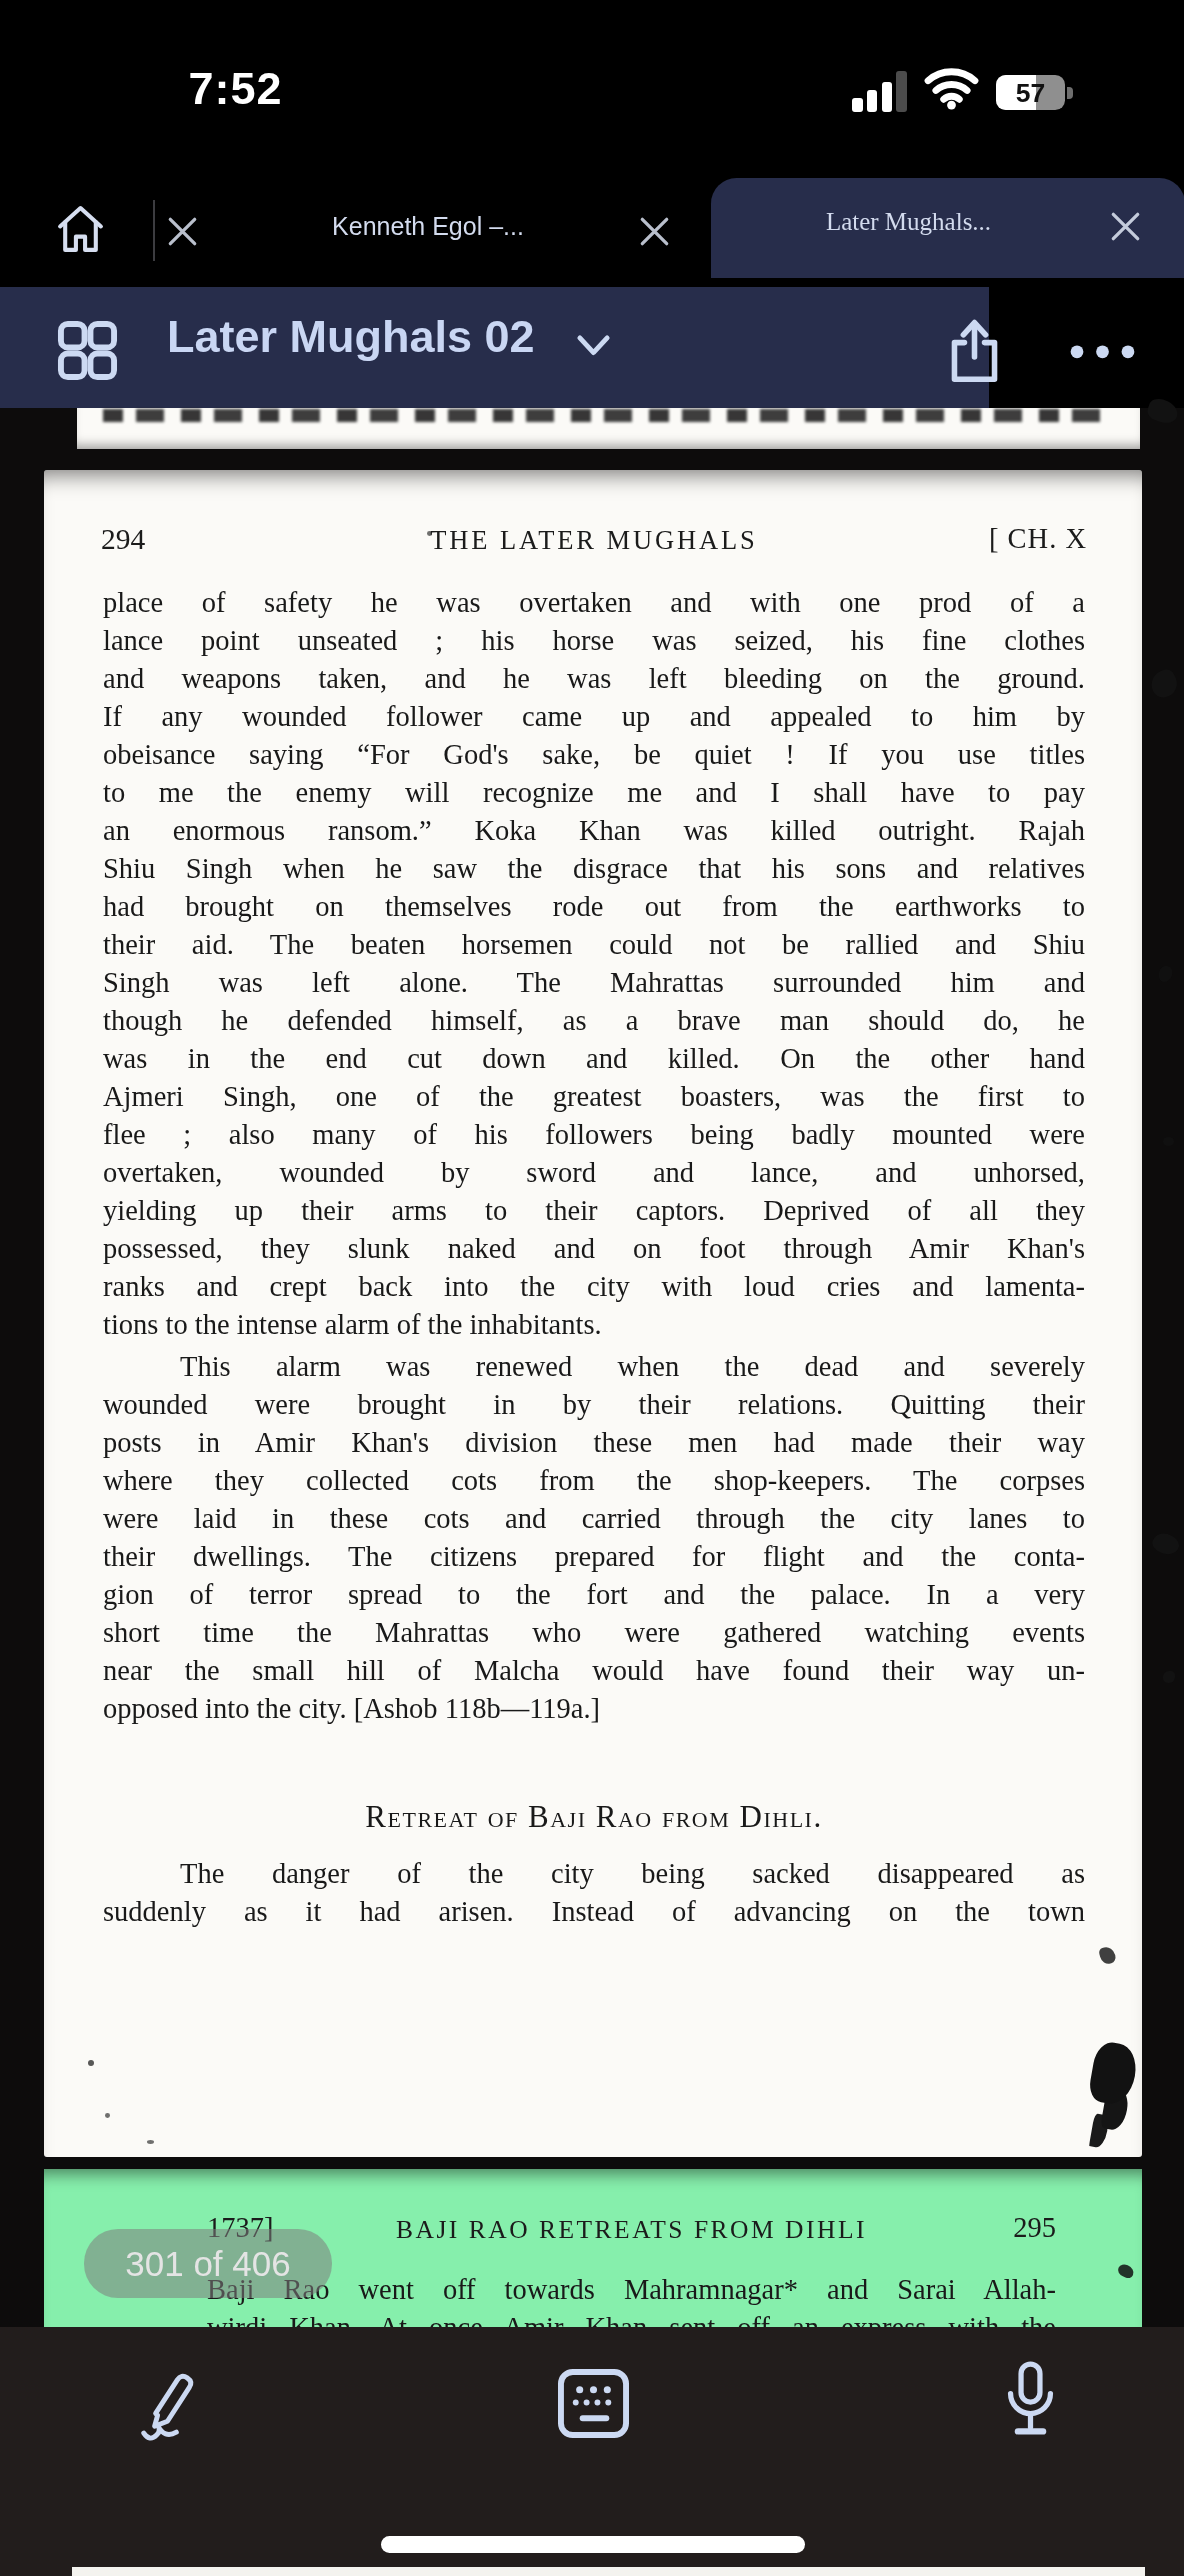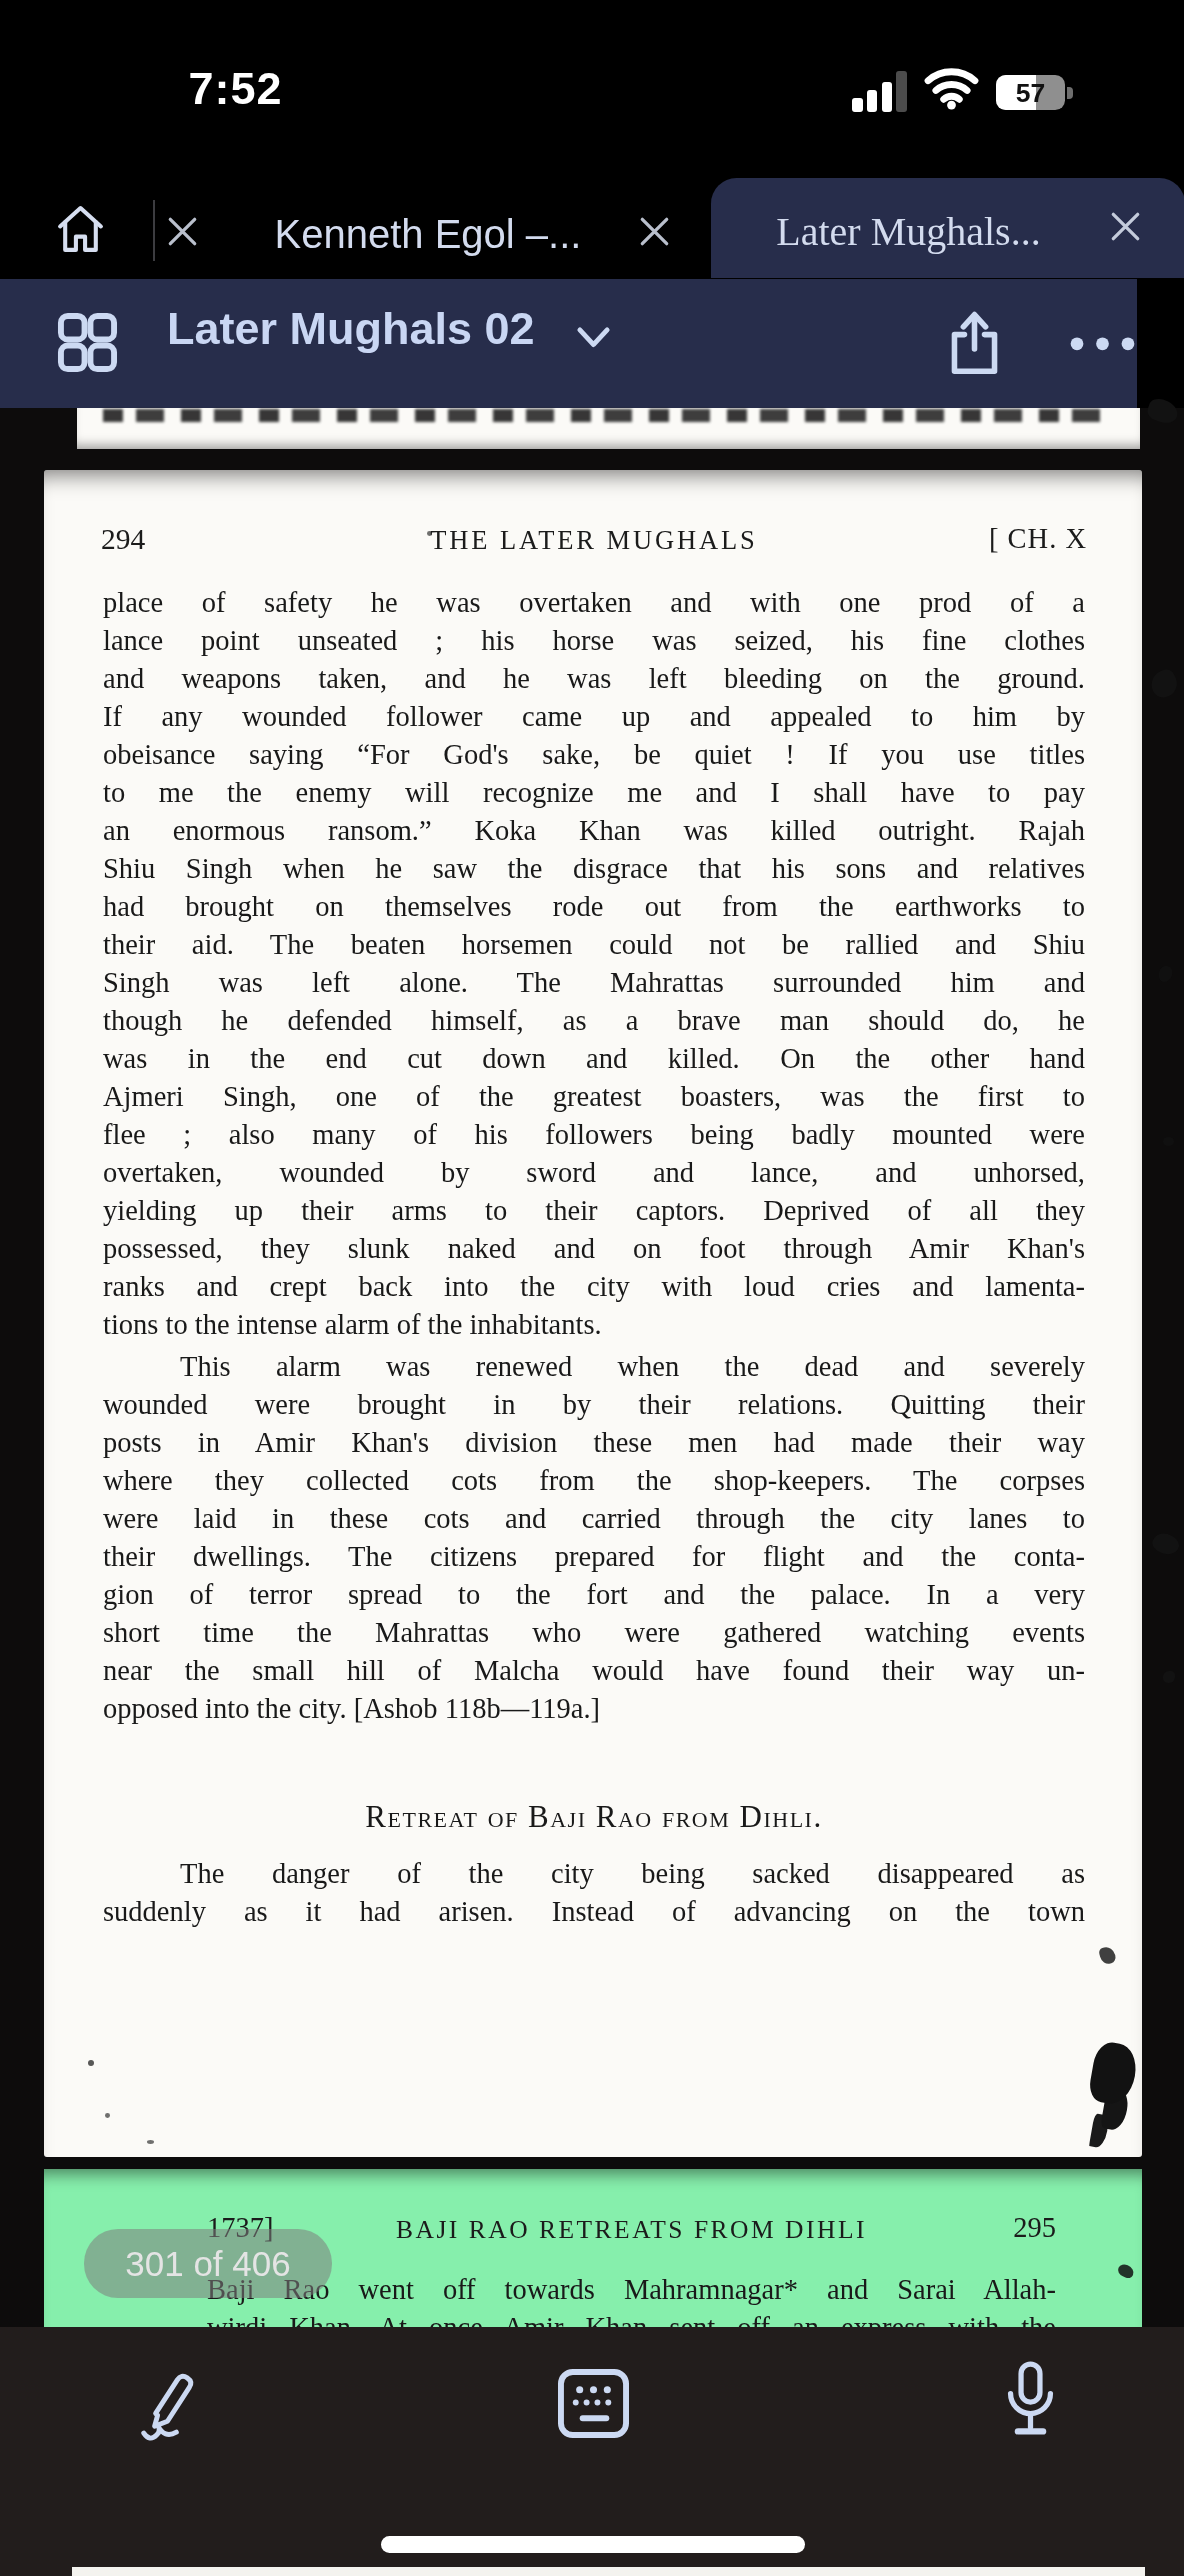--- a/index.html
+++ b/index.html
@@ -16,29 +16,29 @@
   .wifi{position:absolute;left:924px;top:67px;}
   .battery{position:absolute;left:996px;top:75px;width:77px;height:35px;}
   .batt-body{position:absolute;left:0;top:0;width:69px;height:35px;border-radius:9.8px;background:#8f8f8f;overflow:hidden;}
   .batt-fill{position:absolute;left:0;top:0;height:35px;width:40px;background:#fff;}
   .batt-num{position:absolute;left:0;top:2.9px;width:69px;text-align:center;font-size:26.5px;font-weight:700;color:#111;}
   .batt-cap{position:absolute;left:71px;top:11.8px;width:5.9px;height:11.8px;border-radius:0 3.9px 3.9px 0;background:#6e6e6e;}
 
   
   .tabbar{position:absolute;left:0;top:147px;width:1185px;height:132px;background:#000;}
   .vsep{position:absolute;left:153px;top:53px;width:2px;height:61px;background:#3c3c40;}
-  .tab-label{color:#d3dbee;font-size:40px;white-space:nowrap;}
+  .tab-label{color:#d3dbee;font-size:25px;white-space:nowrap;}
   .tab-inactive-label{position:absolute;left:246px;top:65px;width:364px;text-align:center;}
   .xbtn{position:absolute;width:33px;height:33px;}
   .active-tab{position:absolute;left:711px;top:31px;width:474px;height:100px;background:#272d4b;
               border-radius:25.5px 25.5px 0 0;}
   .active-tab .tab-label{position:absolute;left:45px;top:29.5px;width:305px;text-align:center;font-family:Liberation Serif, serif;}
 
   
-  .toolbar{position:absolute;left:0;top:279px;width:1137px;height:129px;background:#272d4b;}
+  .toolbar{position:absolute;left:0;top:287px;width:989px;height:129px;background:#272d4b;}
   .tb-title{position:absolute;left:167px;top:23.6px;color:#c9d6f3;font-size:45px;font-weight:700;white-space:nowrap;}
 
   
   .content{position:absolute;left:0;top:408px;width:1185px;height:1920px;background:#0d0c0c;}
 
   .prev-sliver{position:absolute;left:77px;top:0px;width:1063px;height:41px;background:#fbfaf7;
                box-shadow:inset 0 -9.8px 11.8px -6.9px rgba(0,0,0,.4);}
   .smudge{position:absolute;left:25.5px;top:1px;width:1002px;height:12.8px;filter:blur(1.6px);opacity:.88;
     background:repeating-linear-gradient(90deg,#1c1c1c 0 19.6px,rgba(28,28,28,0) 19.6px 33px,#242424 33px 61px,rgba(0,0,0,0) 61px 78px);}
 

